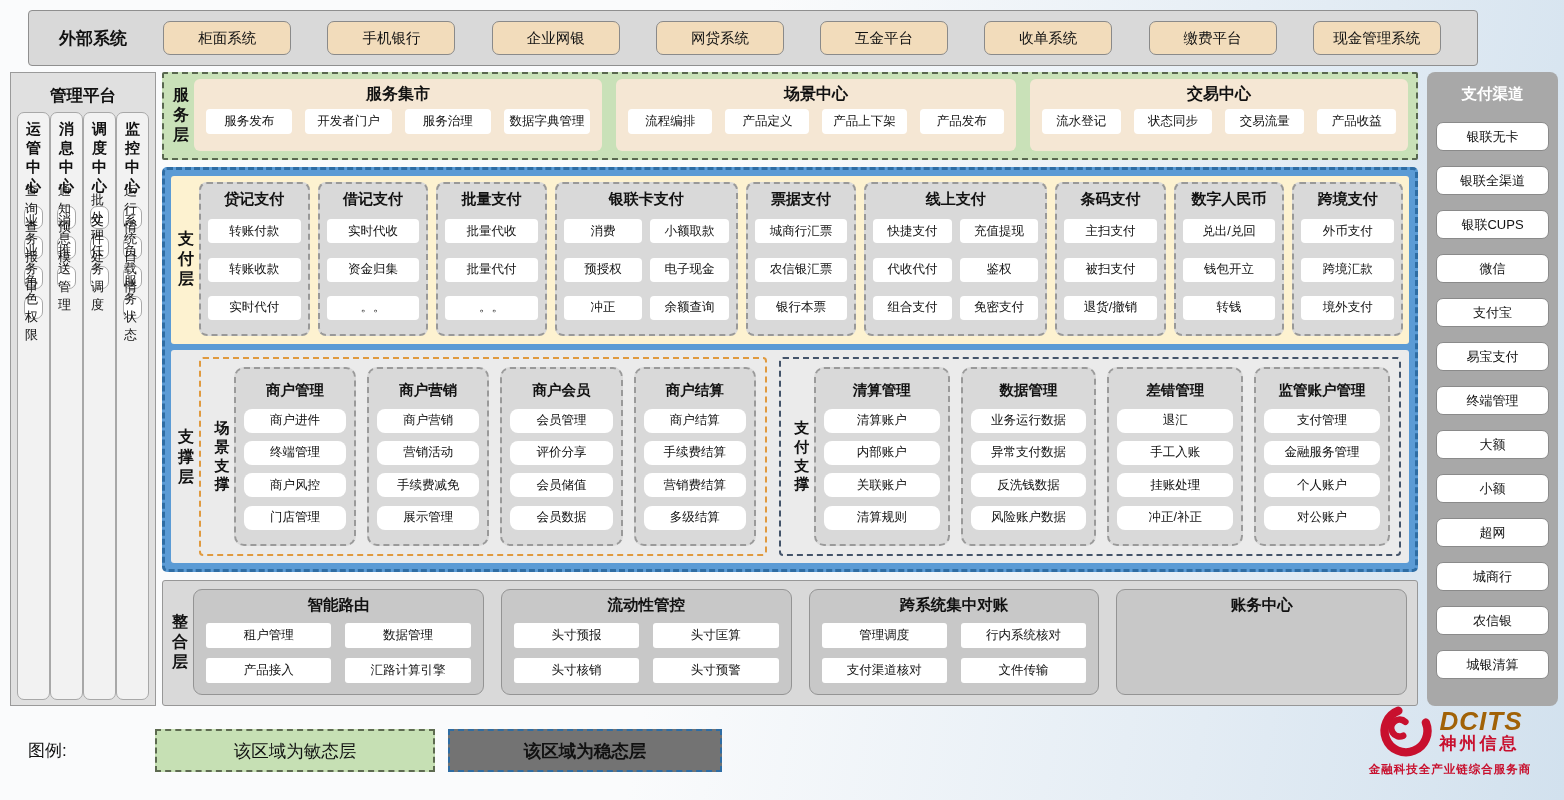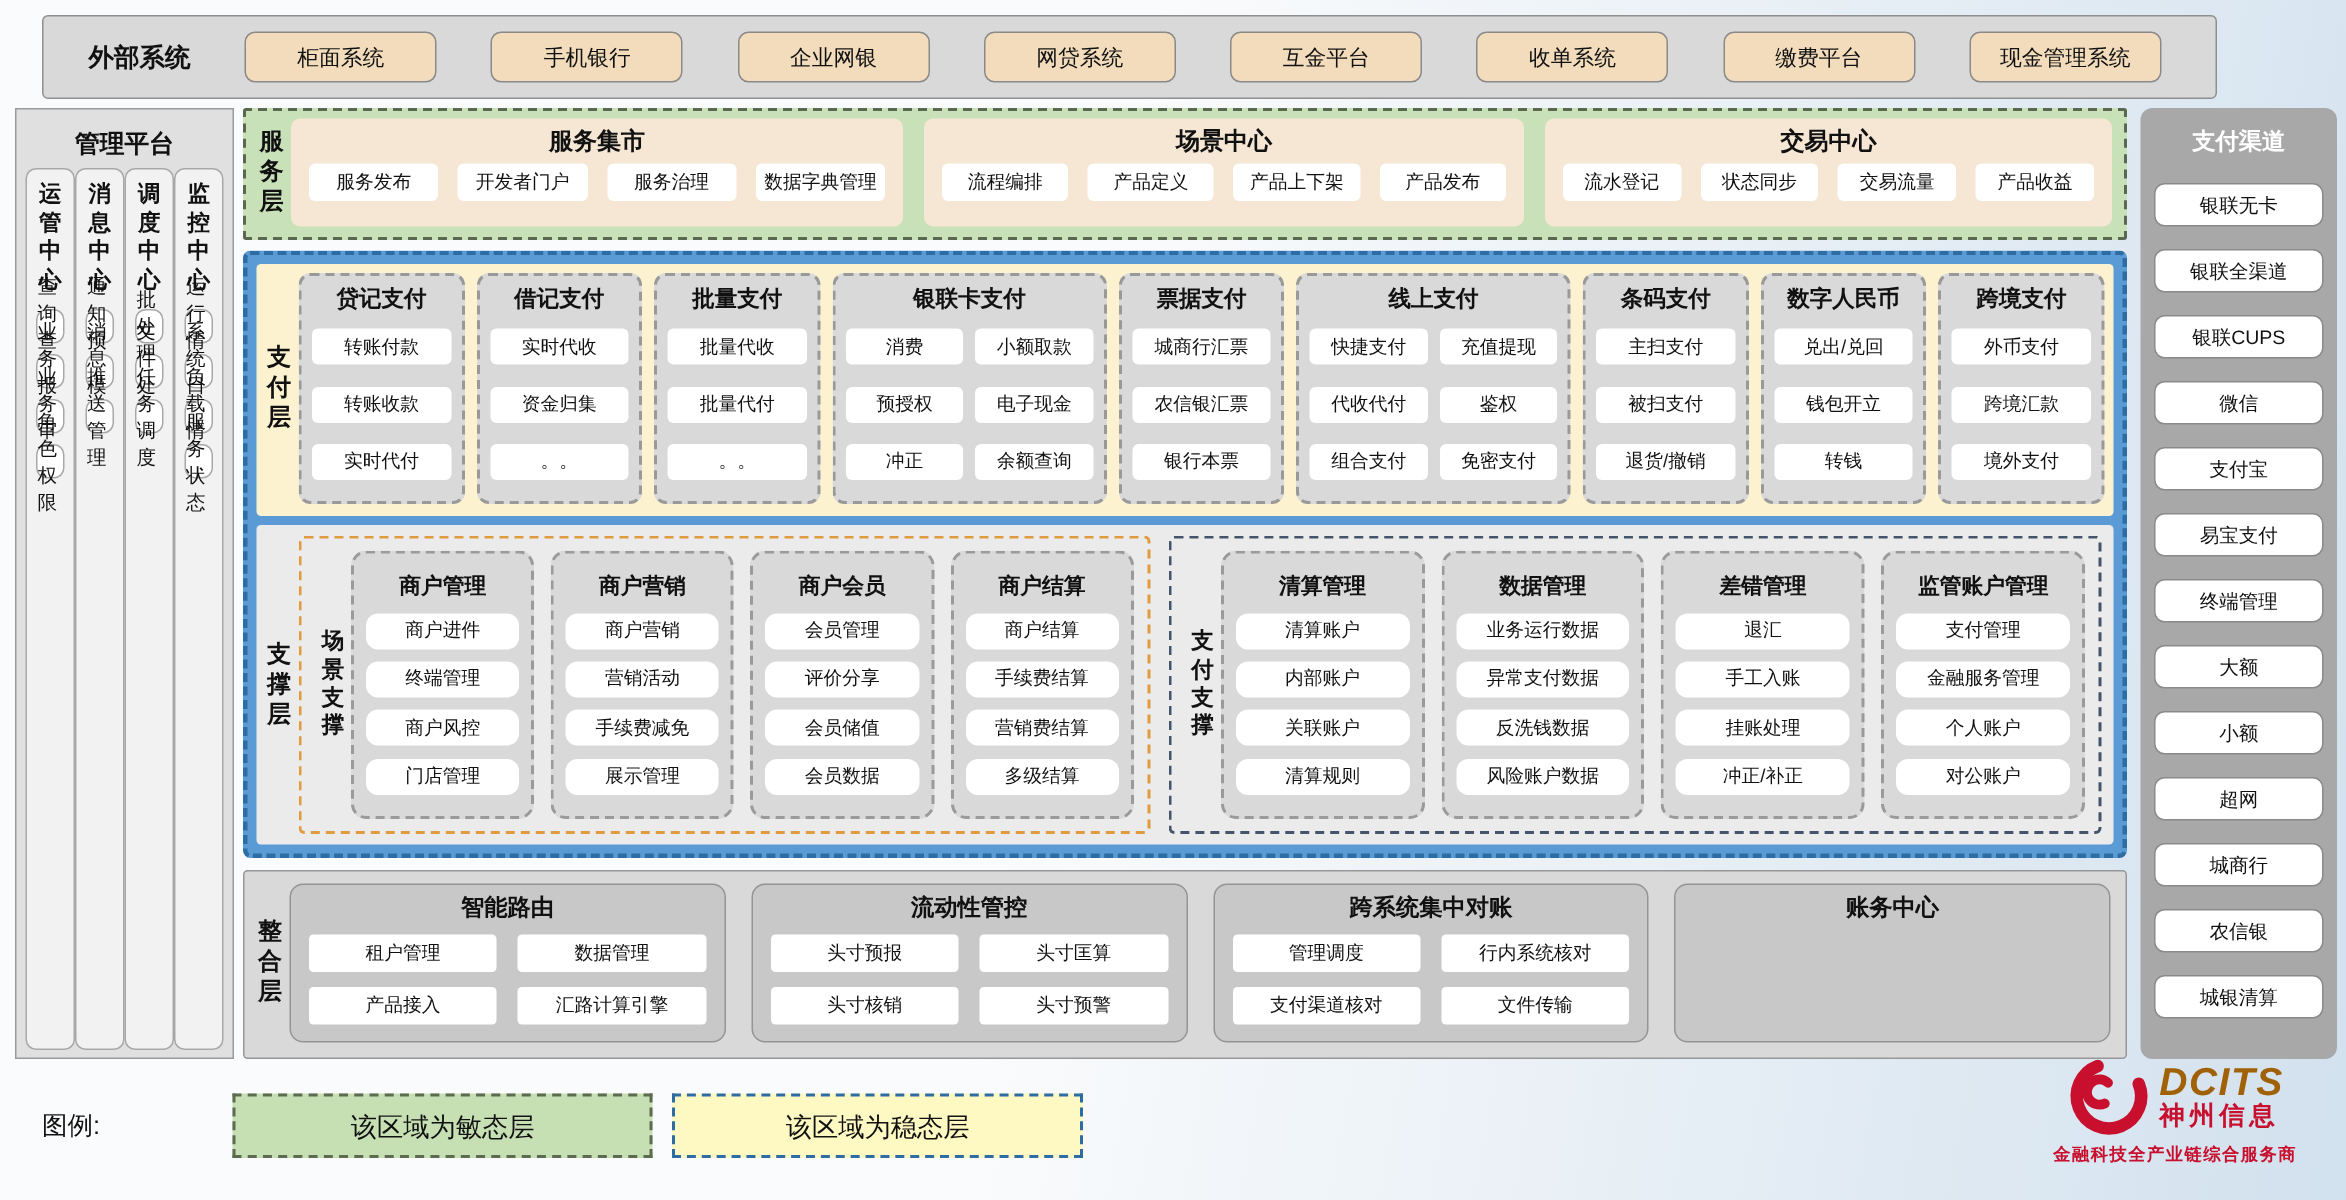--- a/index.html
+++ b/index.html
@@ -99,21 +99,21 @@
   .int-title { text-align:center; font-weight:bold; font-size:15.5px; padding:3px 0 4px; white-space:nowrap; }
   .int-grid { flex:1; display:grid; grid-template-columns:1fr 1fr; gap:8px 14px; align-content:space-evenly; }
   .int-cell { background:#fff; border-radius:3px; height:25px; display:flex; align-items:center;
     justify-content:center; font-size:12.5px; white-space:nowrap; }
 
   
   .legend-row { position:absolute; left:28px; top:729px; display:flex; align-items:center; }
   .legend-label { font-size:17px; width:62px; }
   .legend-box { height:43px; display:flex; align-items:center; justify-content:center; font-size:17.5px; }
   .legend-green { width:280px; background:#c6e0b4; border:2px dashed #5d6b50; margin-left:65px; }
-  .legend-blue  { width:274px; background:#fef9c3; border:2px dashed #2e6da4; margin-left:13px; }
+  .legend-blue  { width:274px; background:#737373; border:2px dashed #2e6da4; margin-left:13px;font-weight:bold; }
 
   
   .brand { position:absolute; left:1338px; top:703px; width:224px; display:flex;
     flex-direction:column; align-items:center; }
   .brand-row { display:flex; align-items:center; gap:6px; }
   .brand-names { display:flex; flex-direction:column; align-items:flex-start; }
   .brand-dcits { color:#a16207; font-weight:bold; font-style:italic; font-size:26px; line-height:1; letter-spacing:1px; }
   .brand-company { color:#c8102e; font-weight:bold; font-size:17px; letter-spacing:3px; line-height:1.2; }
   .brand-slogan { color:#c8102e; font-weight:bold; font-size:11.5px; letter-spacing:1px; margin-top:3px; white-space:nowrap; }
 </style>

